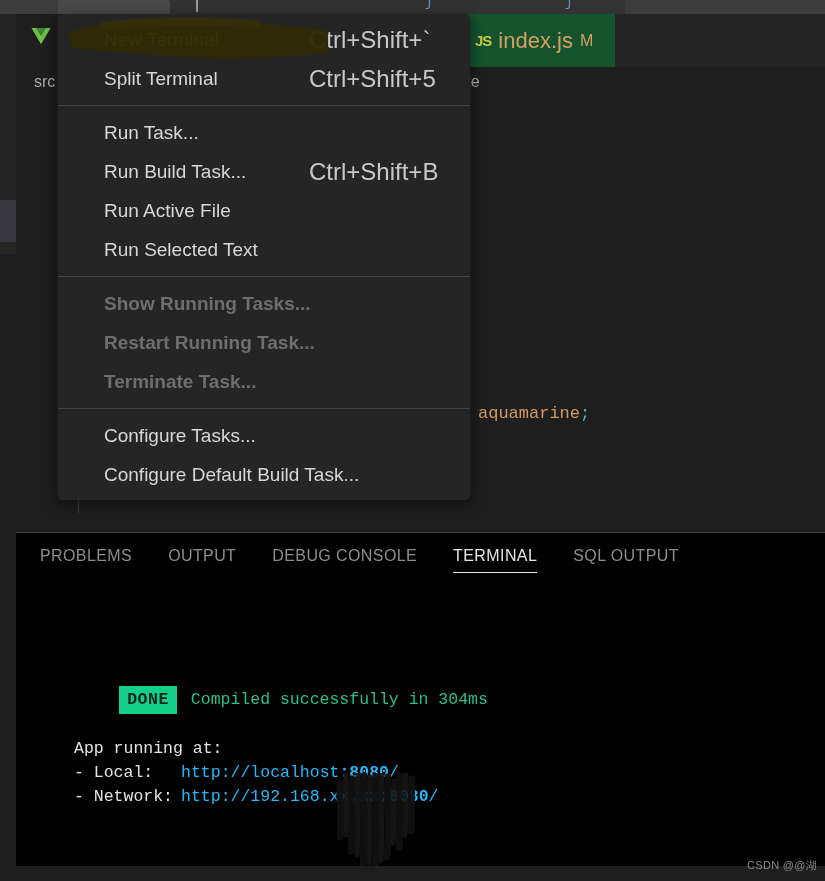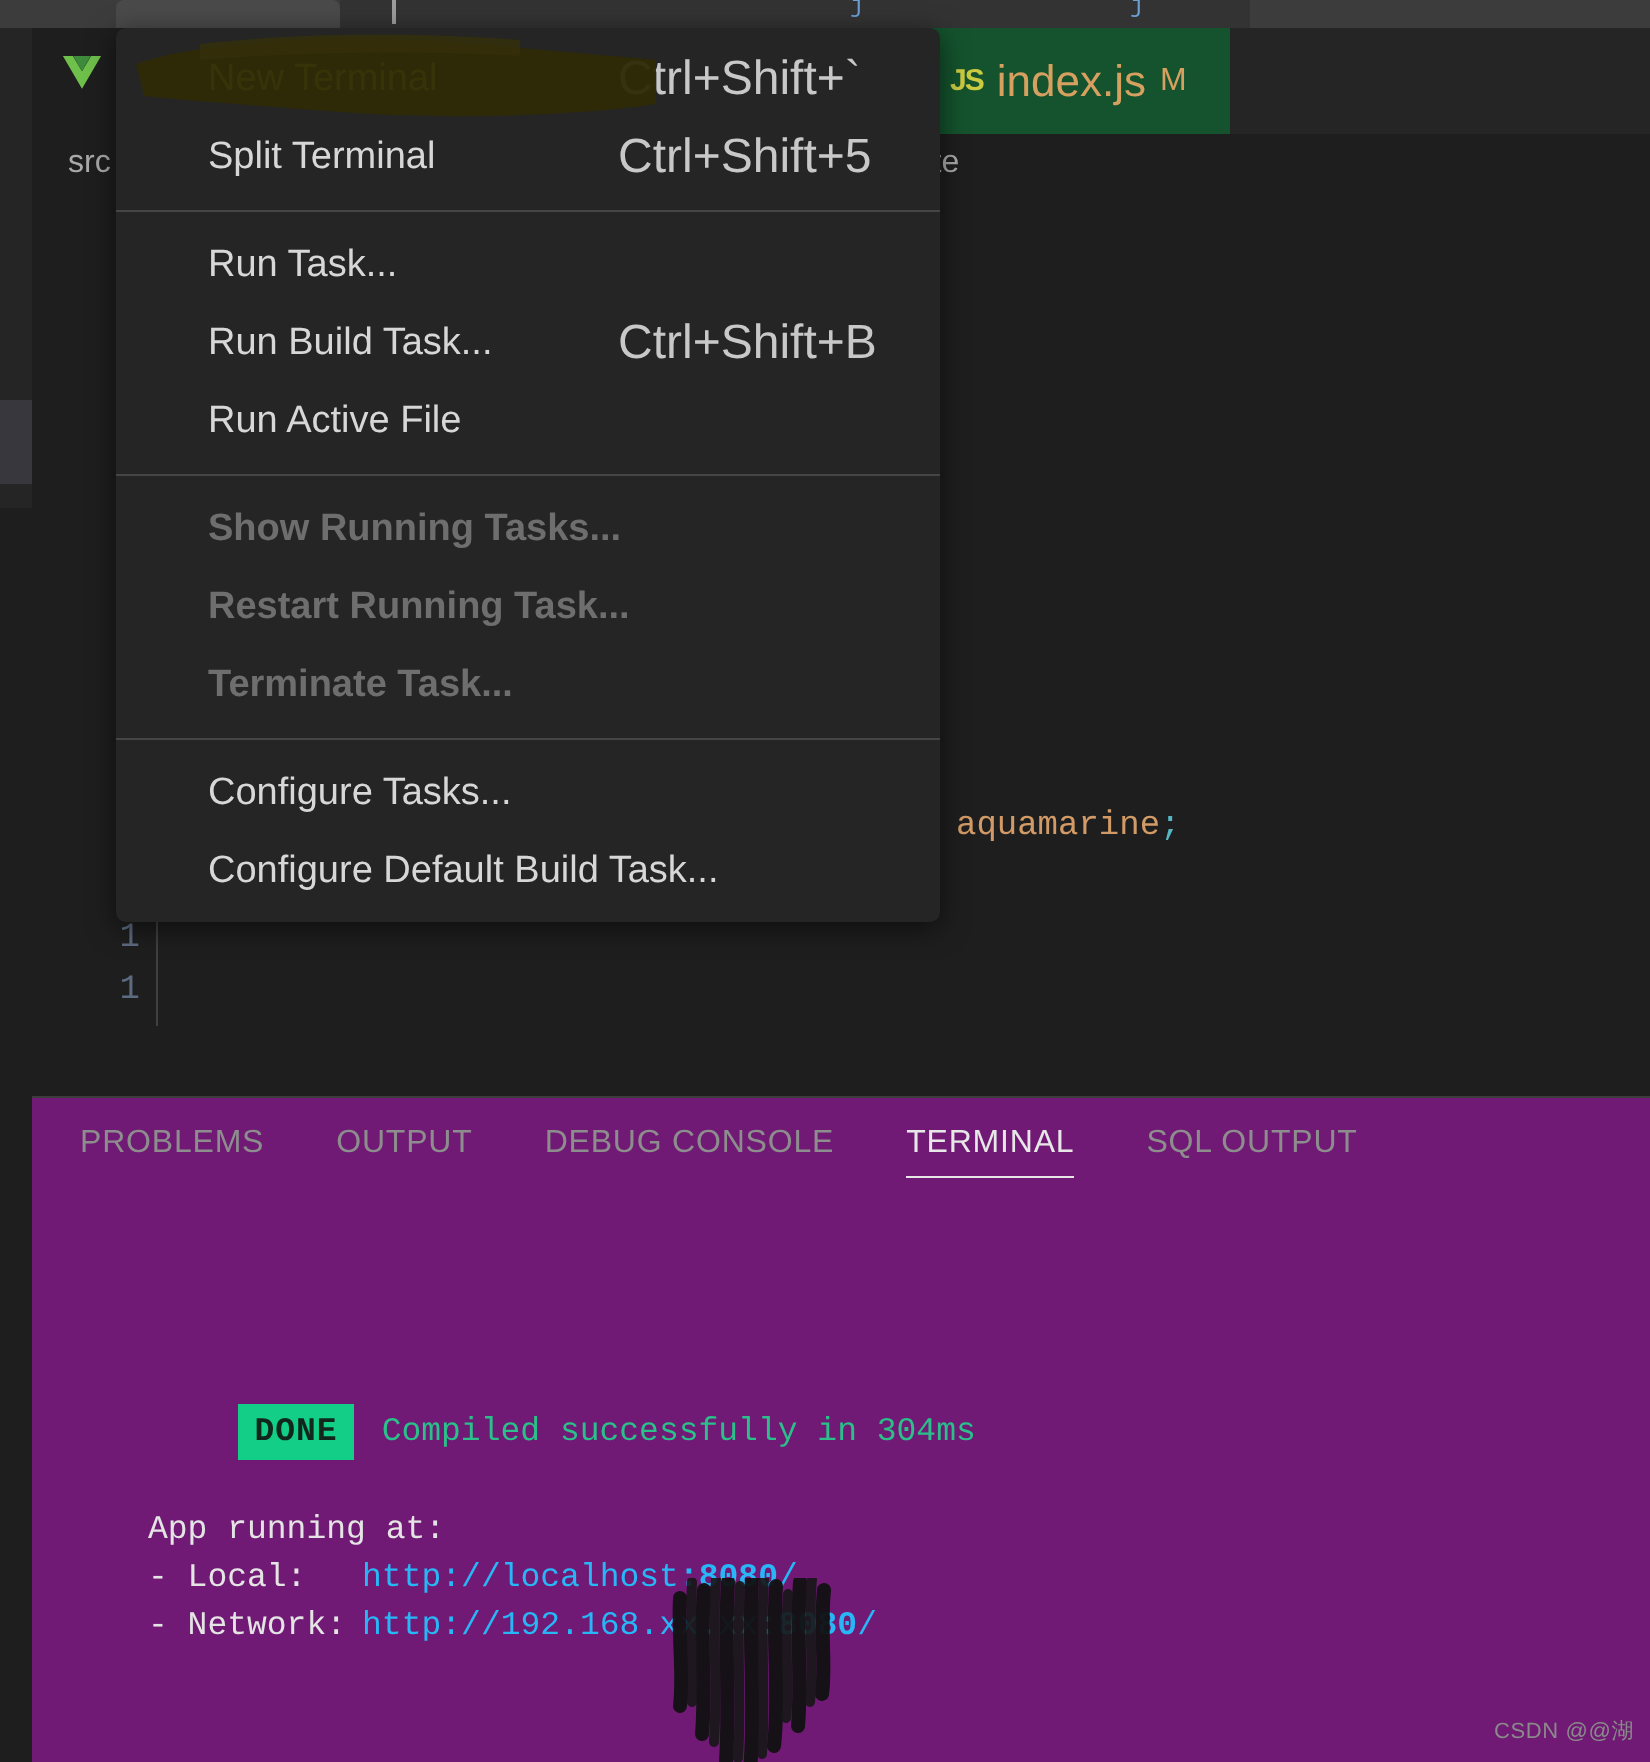--- a/index.html
+++ b/index.html
@@ -172,23 +172,23 @@
     font-family: "Liberation Mono", monospace;
     font-size: 17px;
     white-space: pre;
   }
   .tok-prop { color: #d19a66; }
   .tok-punc { color: #56b6c2; }
 
   
   .panel {
     position: absolute;
-    left: 16px; top: 548px;
+    left: 16px; top: 532px;
     width: 809px; height: 333px;
-    background: #701a75;
+    background: #000000;
     border-top: 1px solid #3c3c3c;
   }
   .panel-tabs {
     position: absolute;
     left: 0; top: 0;
     width: 809px; height: 50px;
     display: flex;
     align-items: center;
     padding-left: 24px;
     box-sizing: border-box;
@@ -423,20 +423,24 @@
       <span class="ctx-key"></span>
     </div>
     <div class="ctx-item">
       <span class="ctx-label">Run Build Task...</span>
       <span class="ctx-key">Ctrl+Shift+B</span>
     </div>
     <div class="ctx-item">
       <span class="ctx-label">Run Active File</span>
       <span class="ctx-key"></span>
     </div>
+    <div class="ctx-item">
+      <span class="ctx-label">Run Selected Text</span>
+      <span class="ctx-key"></span>
+    </div>
 
     <div class="ctx-sep"></div>
 
     <div class="ctx-item disabled">
       <span class="ctx-label">Show Running Tasks...</span>
       <span class="ctx-key"></span>
     </div>
     <div class="ctx-item disabled">
       <span class="ctx-label">Restart Running Task...</span>
       <span class="ctx-key"></span>

